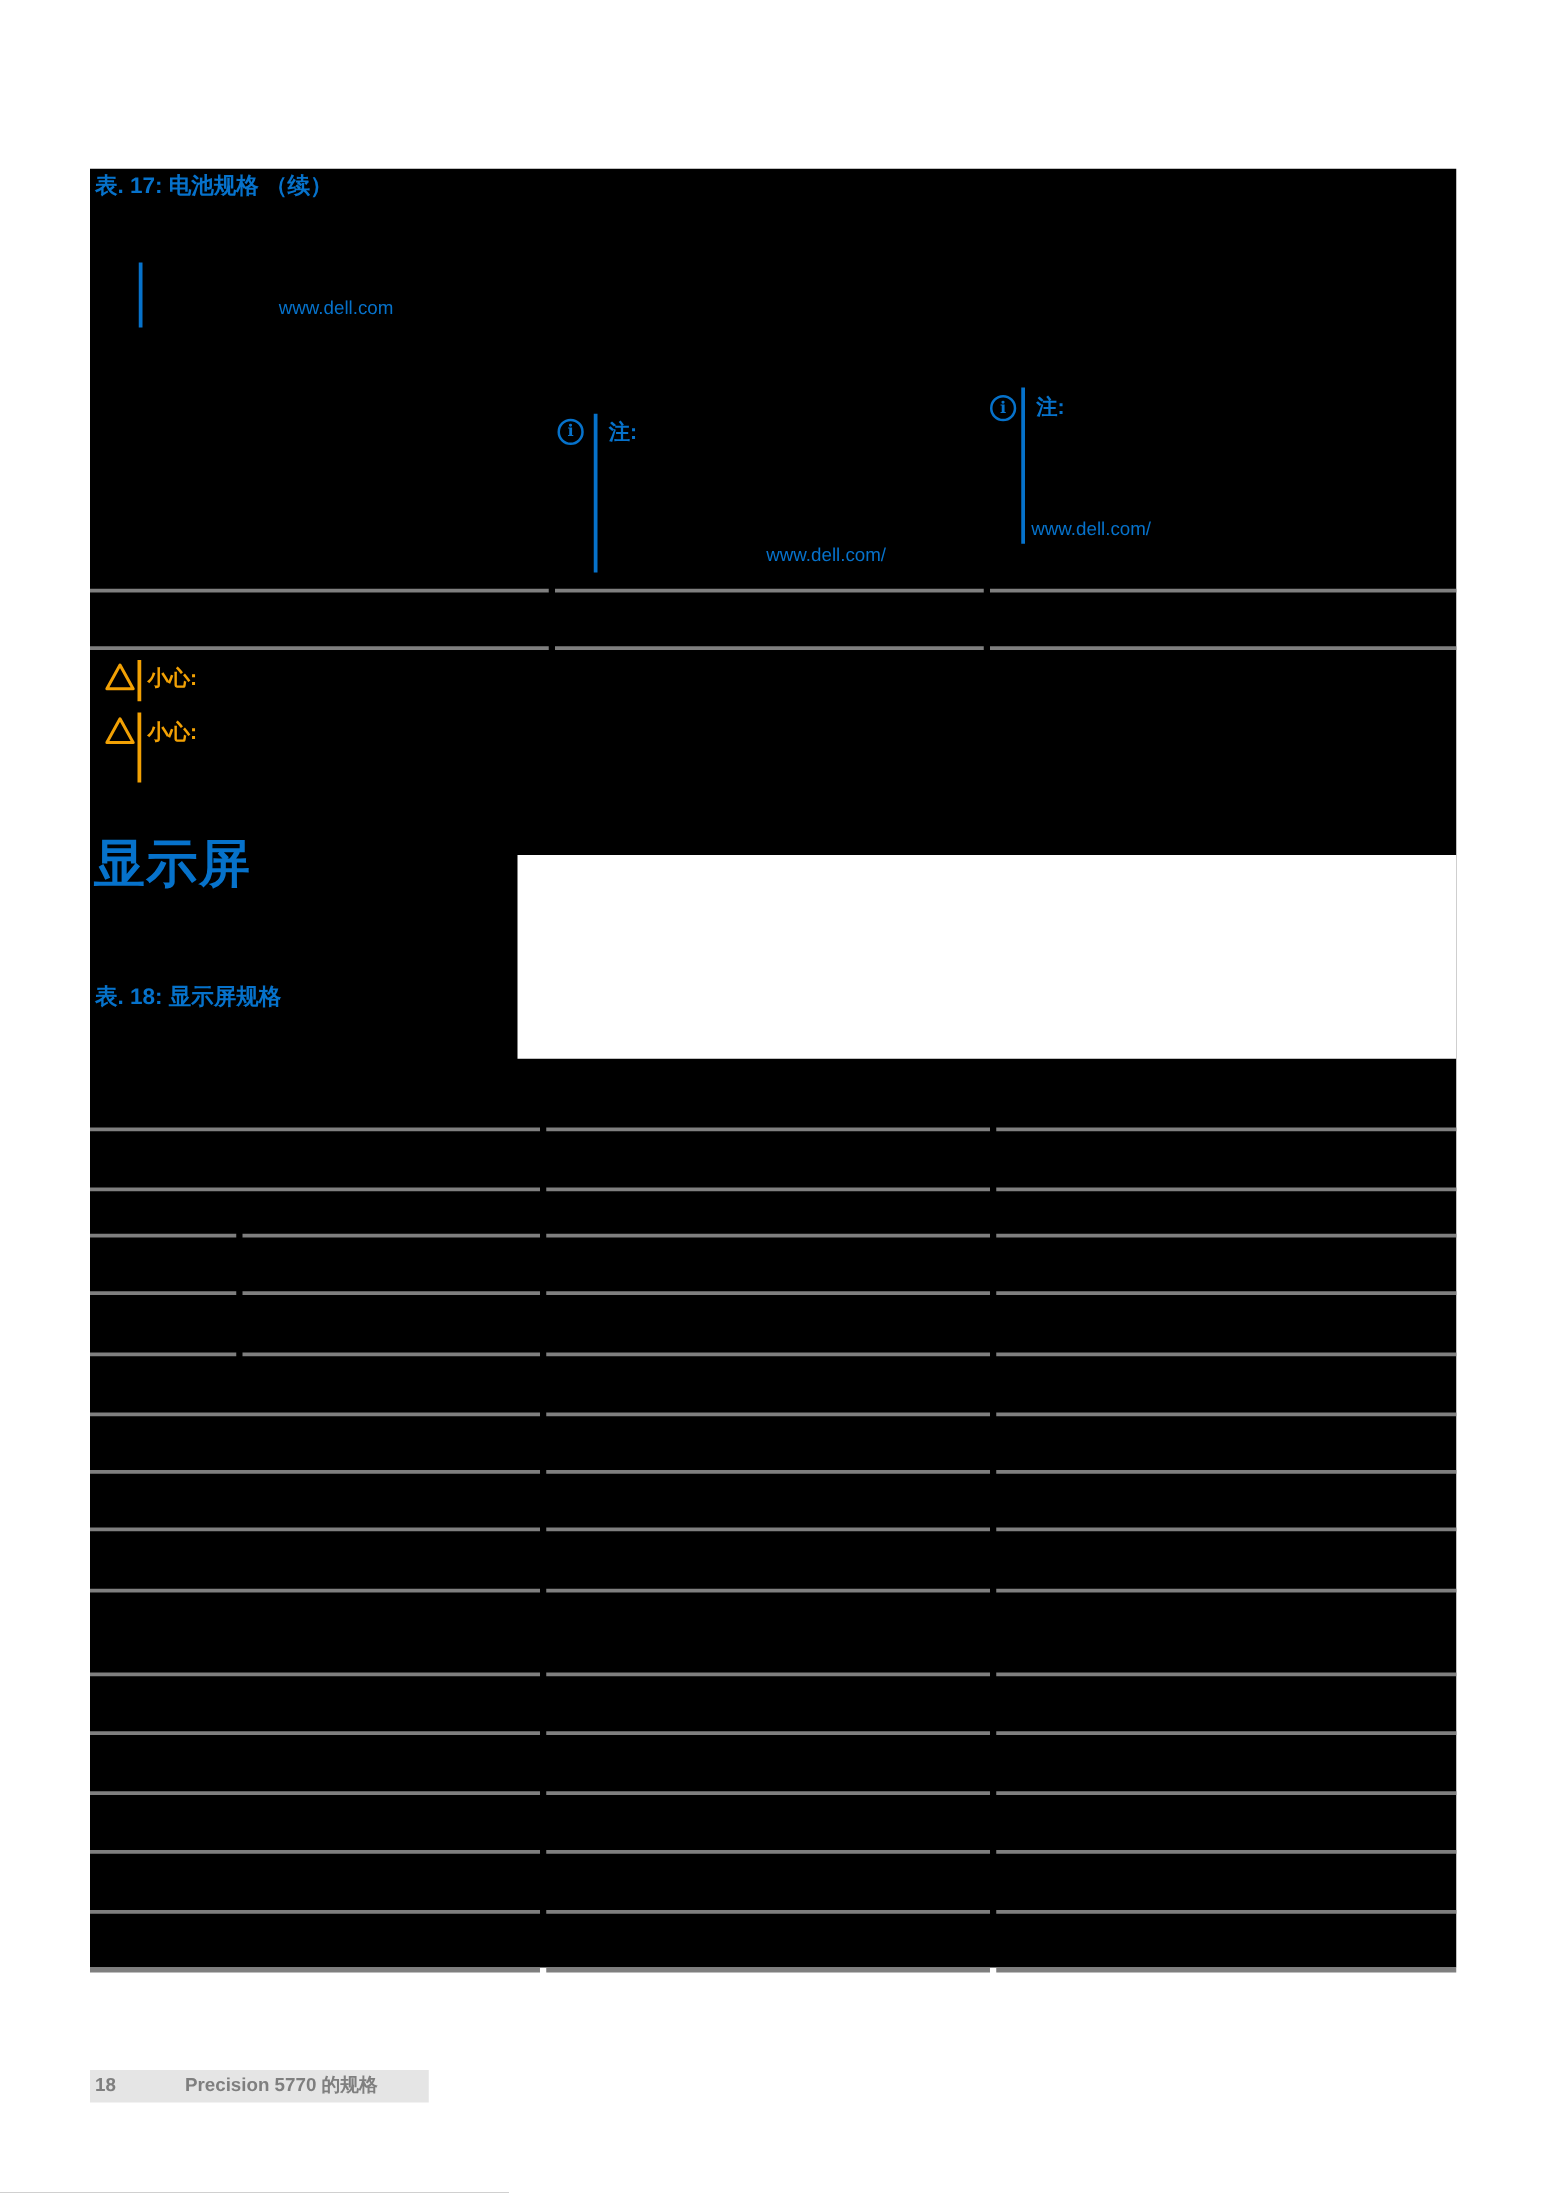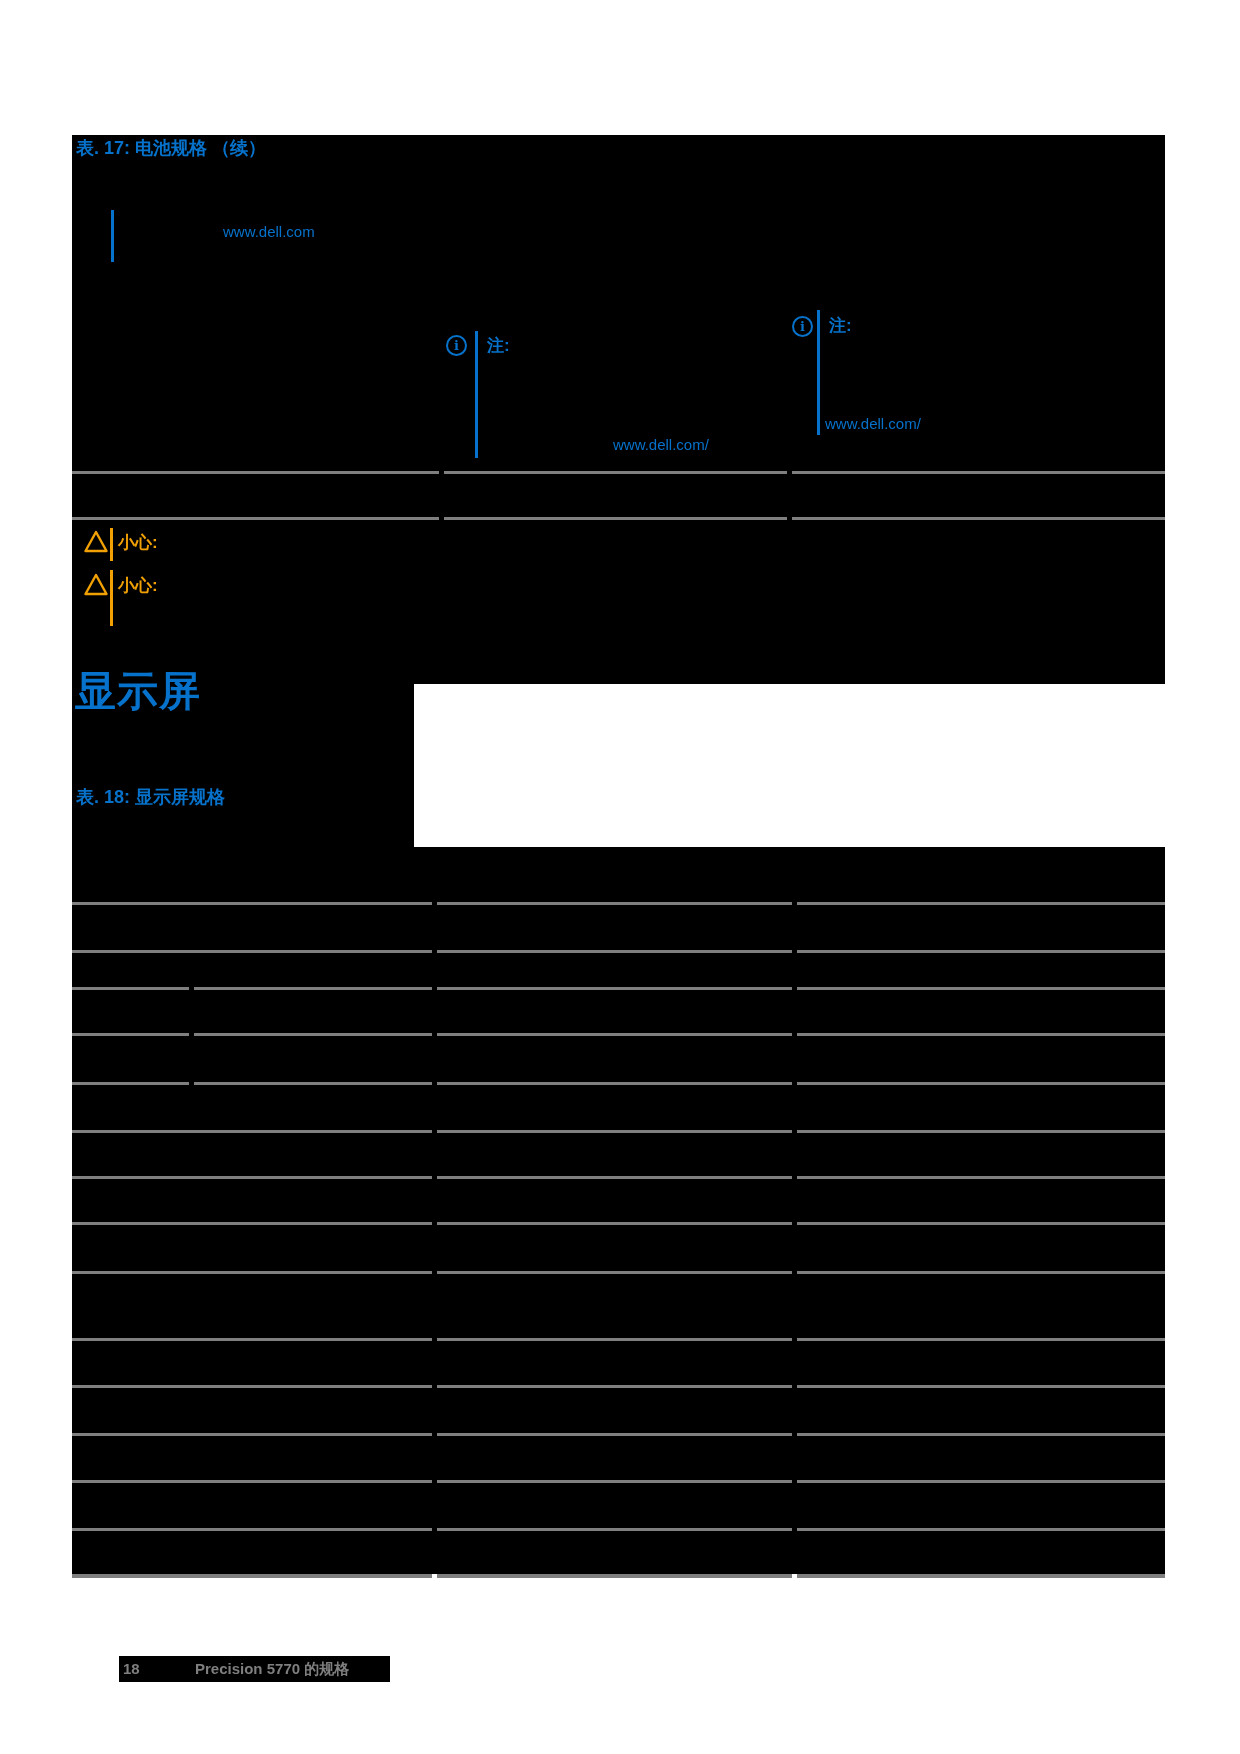--- a/index.html
+++ b/index.html
@@ -16,38 +16,38 @@
   .link{font-size:15px;line-height:16px;white-space:nowrap;color:#0672cb;text-decoration:none;cursor:pointer;}
   .note-label{font-weight:bold;font-size:17px;line-height:20px;white-space:nowrap;}
   .vbar-blue{position:absolute;width:3px;background:#0672cb;}
   .vbar-amber{position:absolute;width:3px;background:#f2a104;}
   .info-icon{
     position:absolute;width:17px;height:17px;border:2.5px solid #0672cb;border-radius:50%;
     color:#0672cb;font-family:"DejaVu Serif",serif;font-weight:bold;font-size:13px;
     text-align:center;line-height:17px;
   }
   .h1{font-weight:bold;font-size:41px;line-height:46px;letter-spacing:1px;white-space:nowrap;text-align:center;}
-  .footer-strip{position:absolute;background:#000000;margin-left:47px;}
+  .footer-strip{position:absolute;background:#e5e5e5;}
   .footer-text{position:absolute;font-weight:bold;font-size:15px;line-height:18px;color:#7f7f7f;white-space:nowrap;}
   svg{display:block;}
 </style>
 </head>
 <body>
 
 <div id="page">
 
   <div class="blk" style="left:72px;top:135px;width:1093px;height:1439px;"></div>
 
   <div class="abs" style="left:414px;top:684px;width:751px;height:163px;background:#ffffff;"></div>
 
   <div class="abs caption blue-text" style="left:76px;top:137px;">表. 17: 电池规格 （续）</div>
 
   <div class="vbar-blue" style="left:111px;top:210px;height:52px;"></div>
 
-  <a class="abs link" style="left:223px;top:224px;">www.dell.com</a>
+  <a class="abs link" style="left:223px;top:239px;">www.dell.com</a>
 
   <div class="info-icon" style="left:446px;top:335px;">i</div>
   <div class="vbar-blue" style="left:475px;top:331px;height:127px;"></div>
   <div class="abs note-label blue-text" style="left:487px;top:336px;">注:</div>
   <a class="abs link" style="left:613px;top:437px;">www.dell.com/</a>
 
   <div class="info-icon" style="left:792px;top:316px;">i</div>
   <div class="vbar-blue" style="left:817px;top:310px;height:125px;"></div>
   <div class="abs note-label blue-text" style="left:829px;top:316px;">注:</div>
   <a class="abs link" style="left:825px;top:416px;">www.dell.com/</a>

